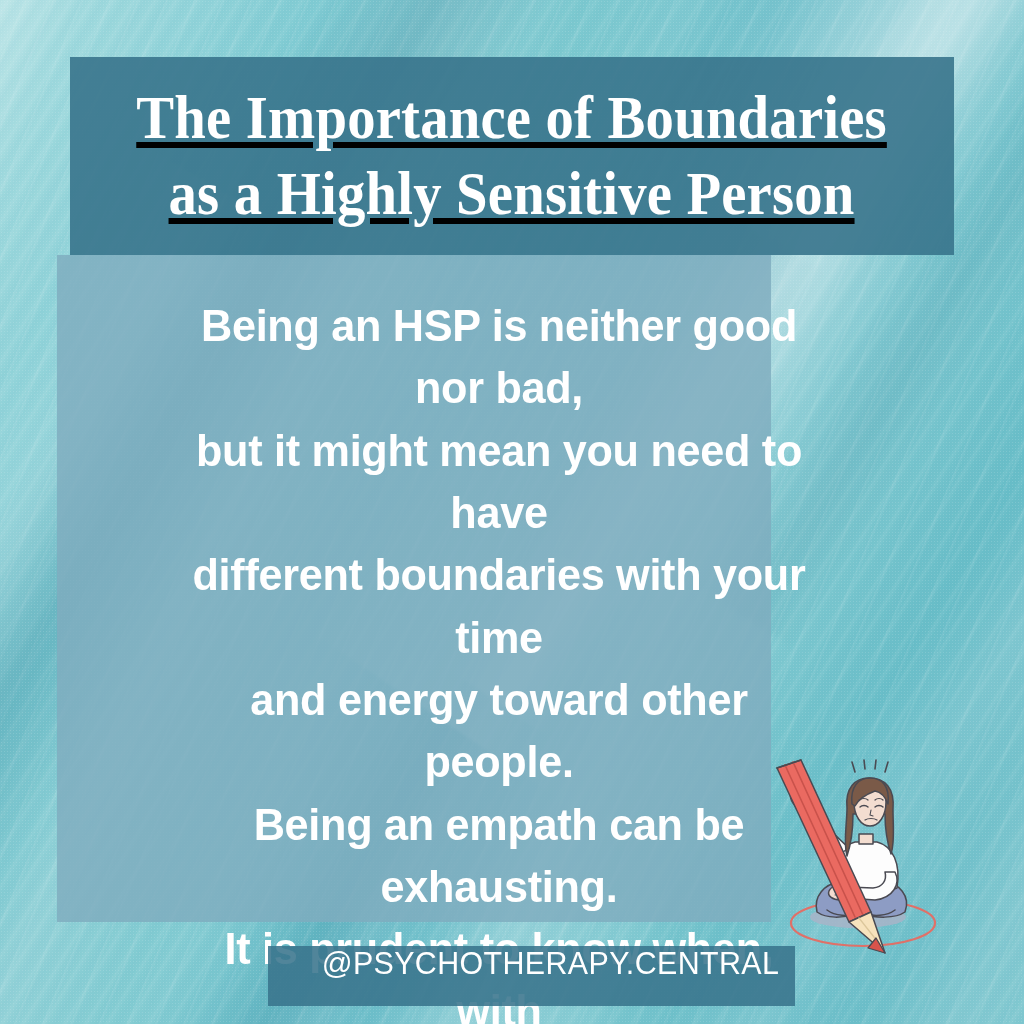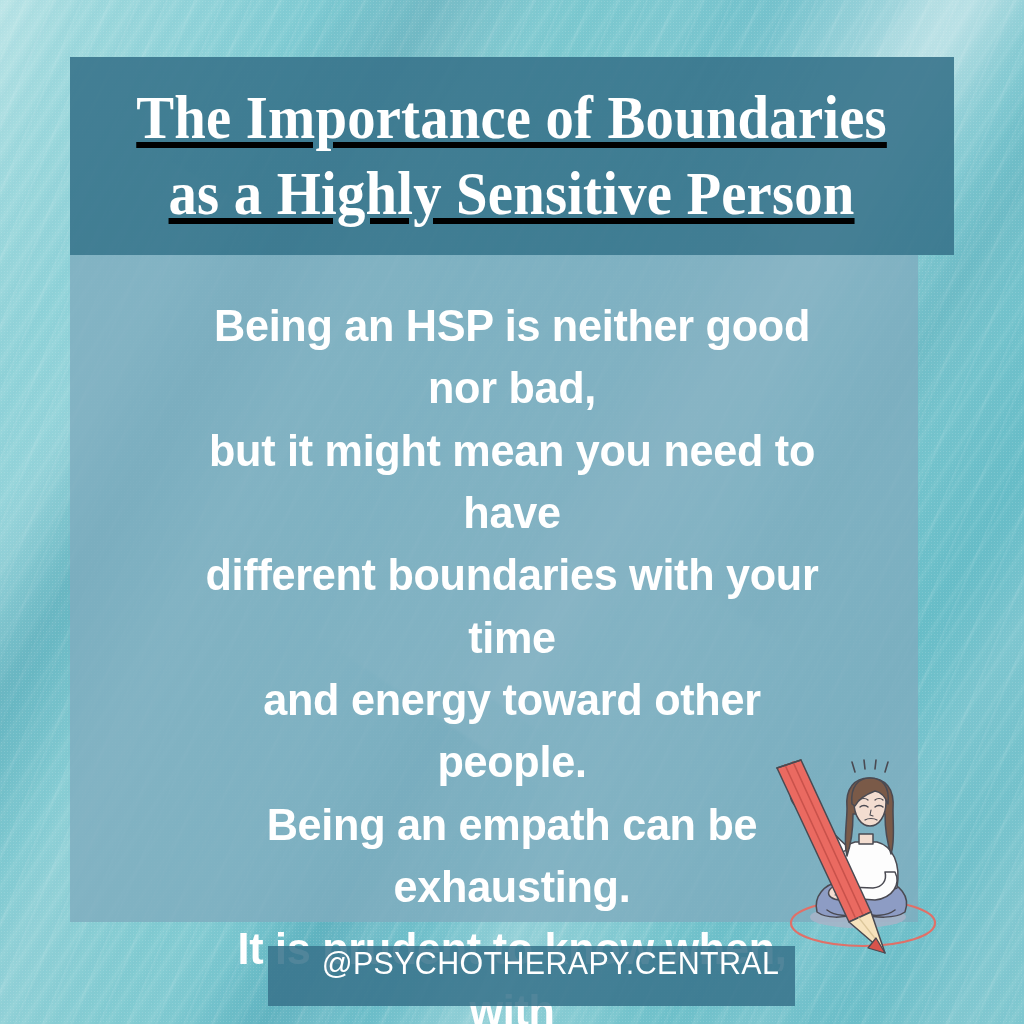--- a/index.html
+++ b/index.html
@@ -128,23 +128,23 @@
     line-height: 1.24;
     text-align: center;
     letter-spacing: 0.2px;
     transform: scaleX(0.93);
     margin: 0;
     padding: 0 10px;
   }
 
   .body-panel {
     position: absolute;
-    left: 70px;
+    left: 57px;
     top: 255px;
-    width: 848px;
+    width: 714px;
     height: 667px;
     background: rgba(127,172,190,0.82);
   }
 
   .body-text {
     position: absolute;
     left: 110px;
     top: 40px;
     width: 664px;
     color: #ffffff;

